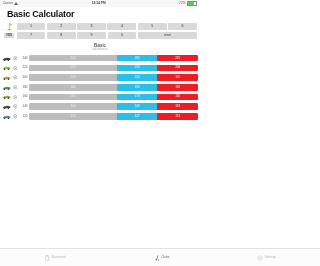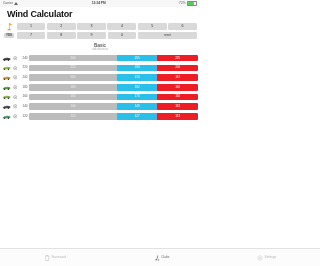--- a/index.html
+++ b/index.html
@@ -234,21 +234,21 @@
   </div>
   <div class="status-right">
     <span>72%</span>
     <span class="battery">
       <span class="battery-fill"></span>
     </span>
   </div>
 </div>
 
 <div class="title-bar">
-  <div class="app-title">Wind Calculator</div>
+  <div class="app-title">Basic Calculator</div>
 </div>
 
 <div class="keypad">
   <div class="keypad-row">
     <div class="keypad-tag">
       <svg class="flag-icon" viewBox="0 0 24 24">
         <rect x="10.5" y="2" width="1.4" height="18" fill="#c98a2e"></rect>
         <path d="M12 3 L20 6 L12 9 Z" fill="#f4a024"></path>
         <ellipse cx="11" cy="20.5" rx="5" ry="1.8" fill="#e09a30"></ellipse>
       </svg>

